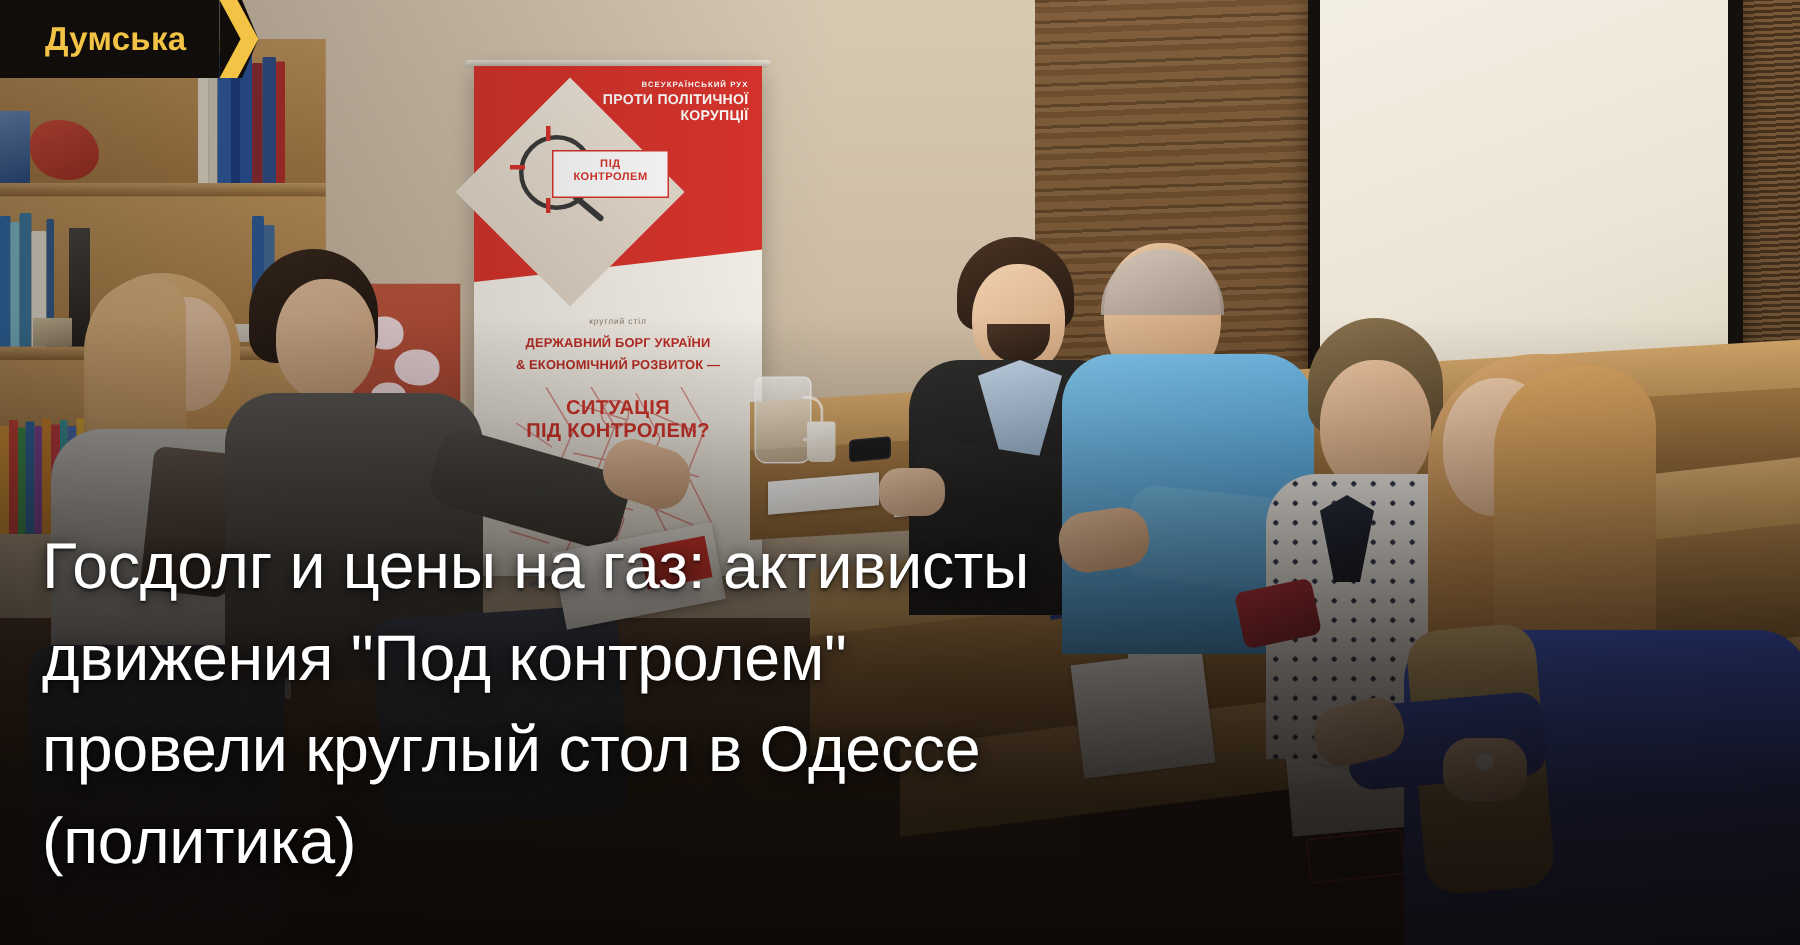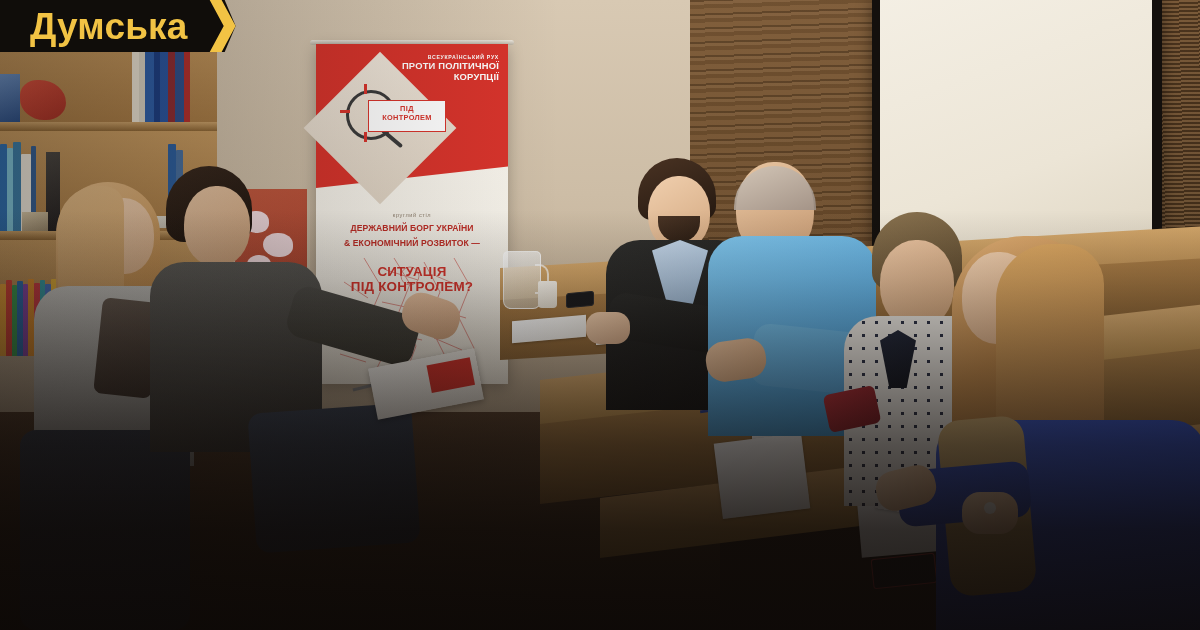--- a/index.html
+++ b/index.html
@@ -266,21 +266,21 @@
   
   .logo{
     position:absolute;left:0;top:0;height:52px;display:flex;align-items:stretch;
     z-index:5;
   }
   .logo-plate{
     background:#100d0a;display:flex;align-items:center;
     padding:0 22px 0 30px;
   }
   .logo-text{
-    color:#f2c344;font-size:37px;font-weight:bold;letter-spacing:.2px;line-height:1;
+    color:#f2c344;font-size:22px;font-weight:bold;letter-spacing:.2px;line-height:1;
   }
   .logo-chevron{
     width:26px;height:52px;position:relative;
   }
   .logo-chevron .blk{
     position:absolute;inset:0;background:#100d0a;
     clip-path:polygon(0 0,58% 0,100% 50%,58% 100%,0 100%);
   }
   .logo-chevron .ylw{
     position:absolute;left:-9px;top:0;width:35px;height:52px;
@@ -507,20 +507,21 @@
       <div style="position:absolute;left:876px;top:468px;width:60px;height:40px;background:linear-gradient(150deg,#f3d3b2,#d2a77f);border-radius:18px;transform:rotate(-14deg);"></div>
       <div style="position:absolute;left:962px;top:492px;width:56px;height:42px;background:linear-gradient(150deg,#f3d3b2,#d2a77f);border-radius:18px;"></div>
       <div style="position:absolute;left:984px;top:502px;width:12px;height:12px;background:#e8e6df;border-radius:50%;"></div>
     </div>
 
   </div>
 
   <div class="scrim-left"></div>
   <div class="scrim"></div>
 
+  <div class="headline">Госдолг и цены на газ: активисты движения "Под контролем" провели круглый стол в Одессе (политика)</div>
 
   <div class="logo">
     <div class="logo-plate">
       <span class="logo-text">Думська</span>
     </div>
     <div class="logo-chevron">
       <span class="blk"></span>
       <span class="ylw"></span>
     </div>
   </div>

